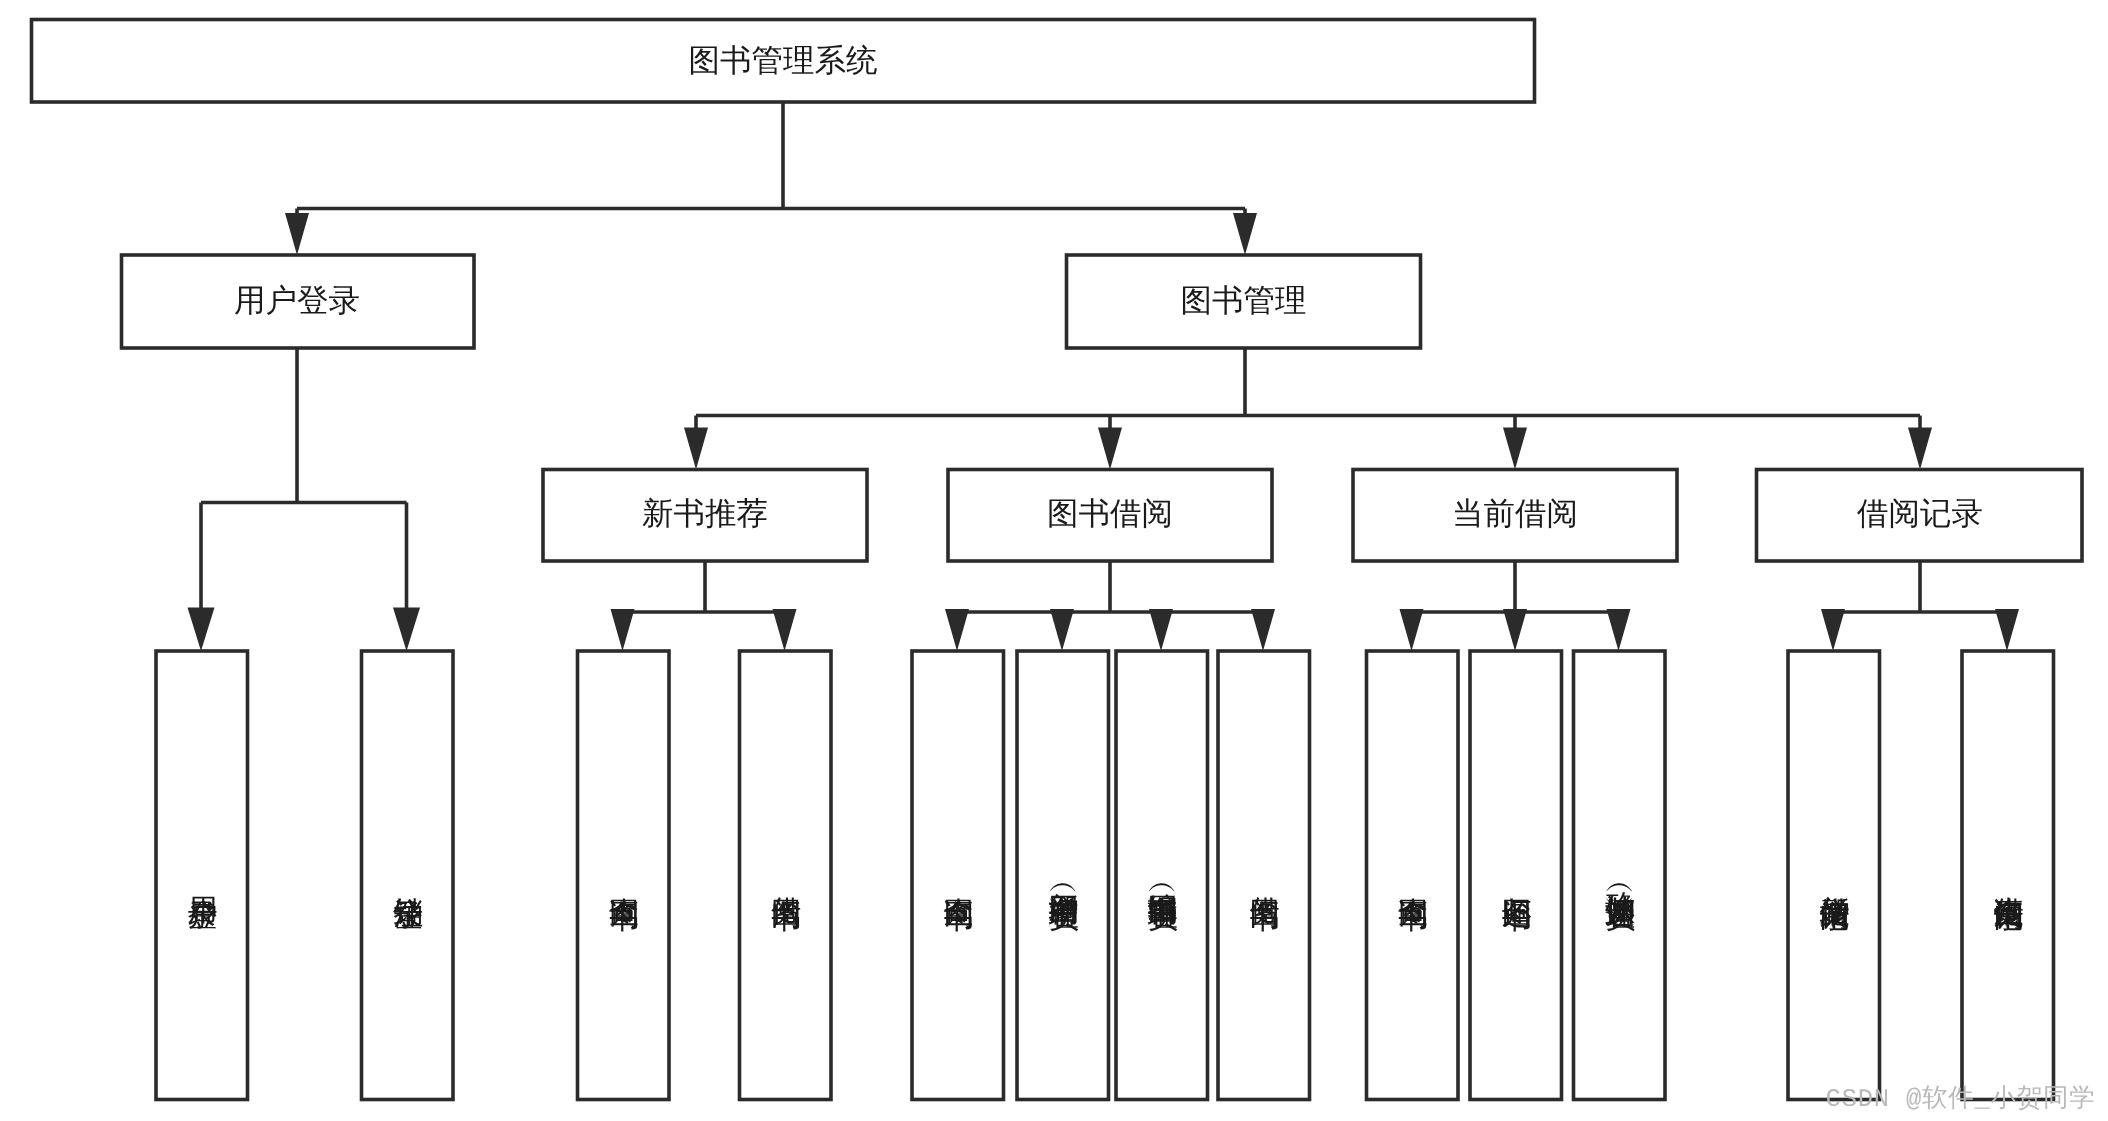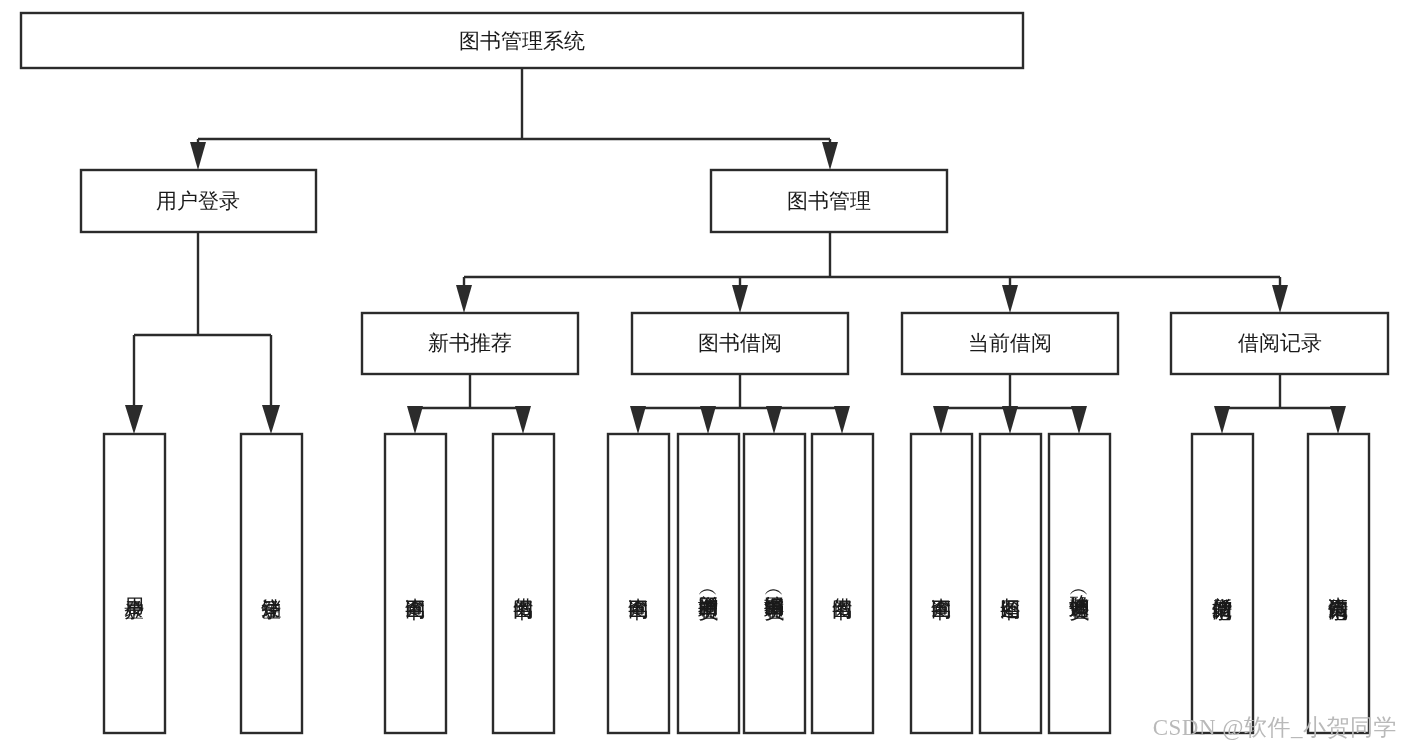--- a/index.html
+++ b/index.html
@@ -63,22 +63,22 @@
     display: flex;
     align-items: center;
     justify-content: center;
     white-space: nowrap;
     pointer-events: none;
   }
   .watermark {
     position: absolute;
     right: 8px;
     bottom: 4px;
-    font-family: Liberation Serif, serif;
-    font-size: 23px;
+    font-family: Liberation Mono, monospace;
+    font-size: 17px;
     color: #b9b9b9;
     letter-spacing: 0.5px;
     white-space: nowrap;
     margin-top: 37px;
   }
 </style>
 </head>
 <body>
 
 <div id="diagram-root">

